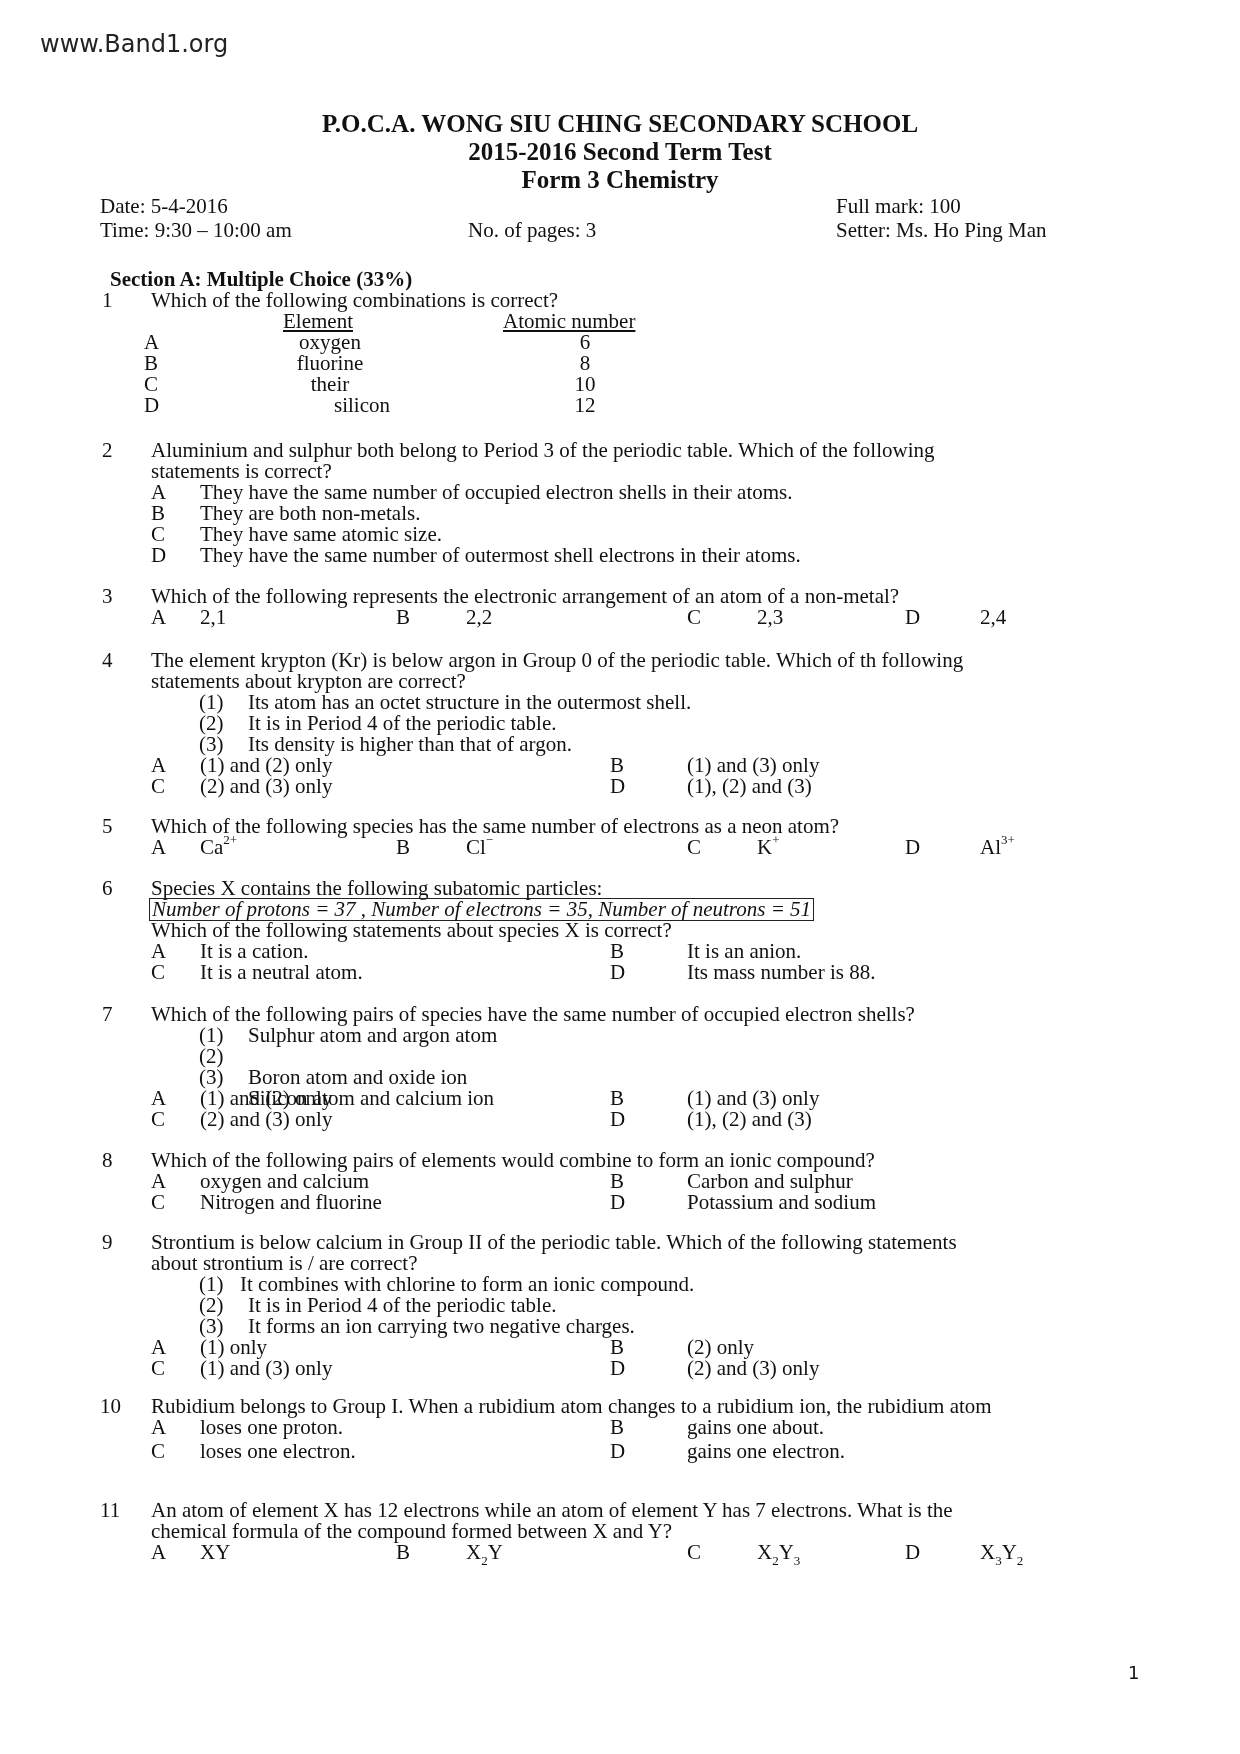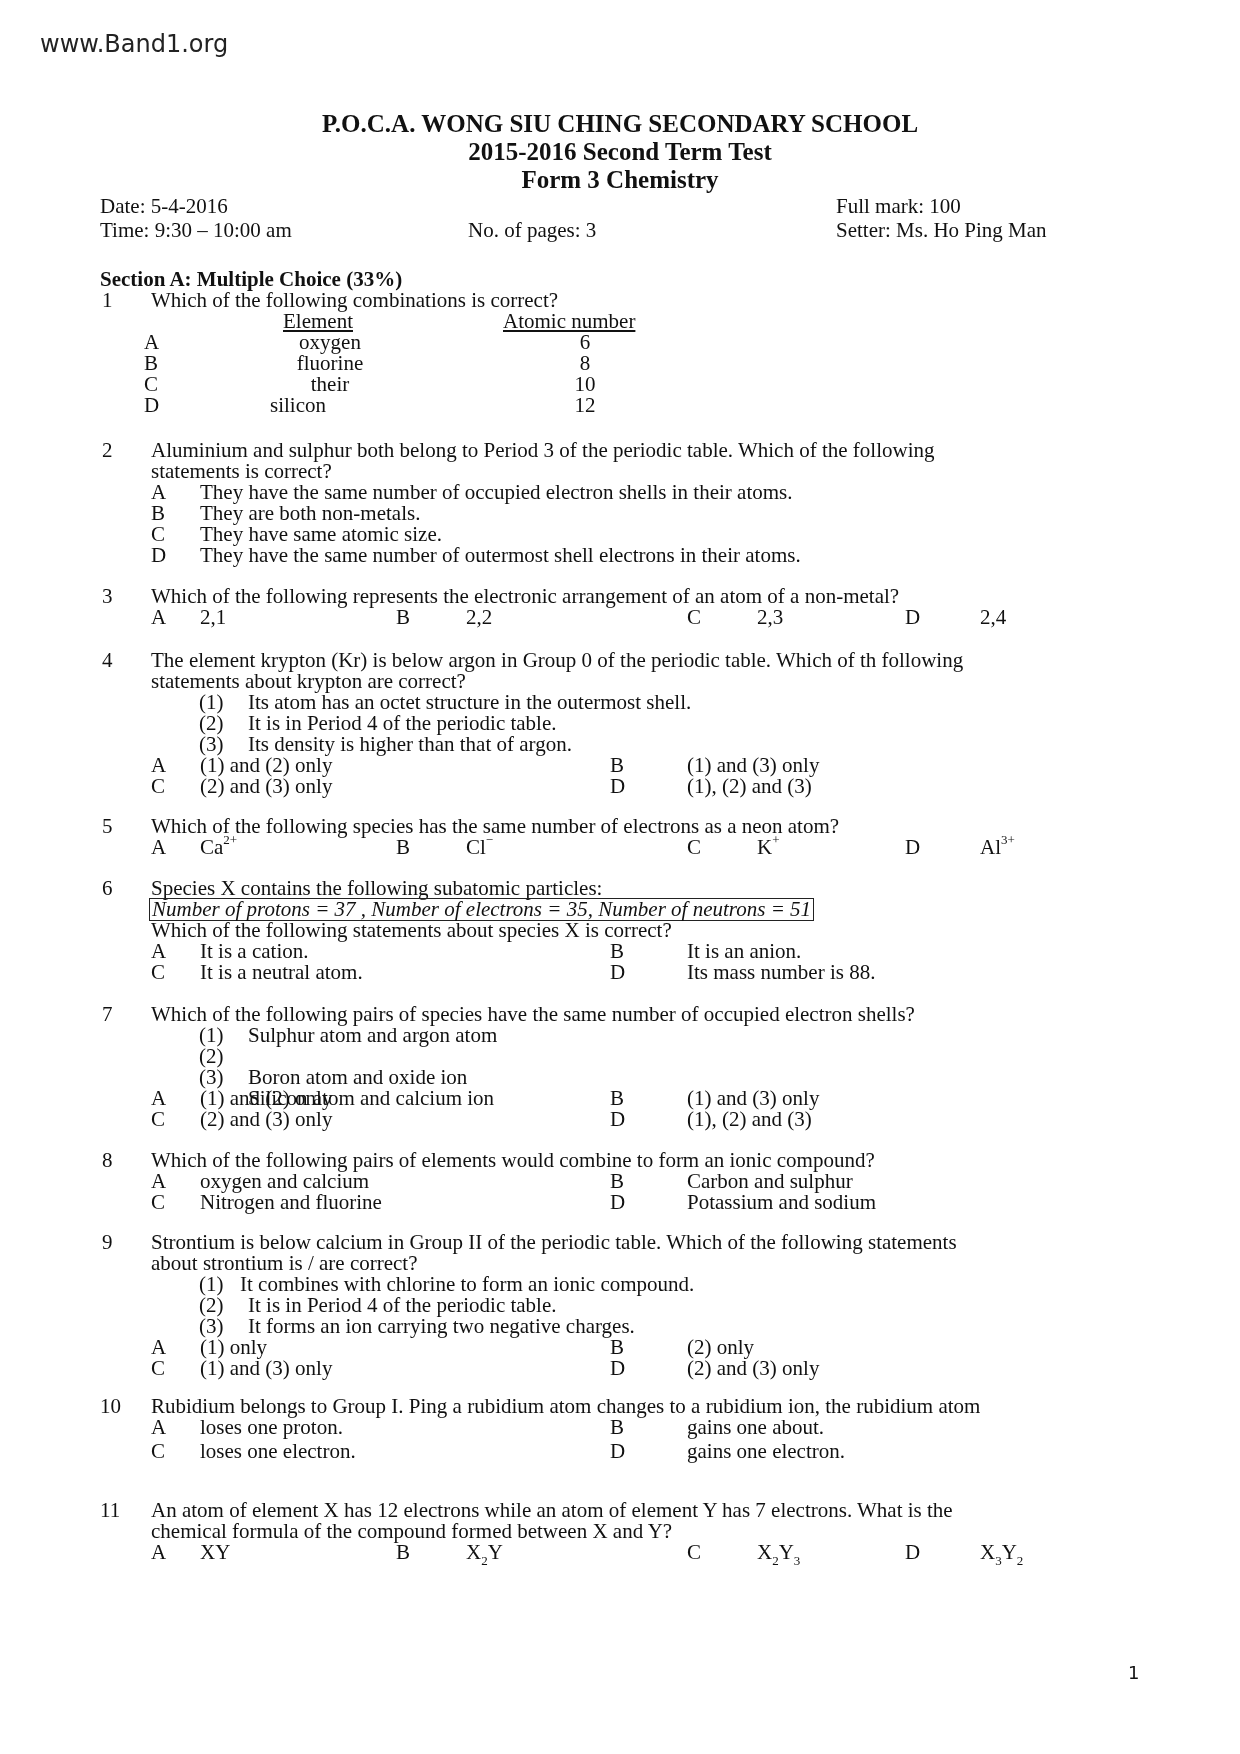--- a/index.html
+++ b/index.html
@@ -1,21 +1,21 @@
 <!DOCTYPE html>
 <html><head>
 <meta charset="utf-8">
 <style>
   html, body { margin:0; padding:0; background:#ffffff; }
   body { width:1240px; height:1754px; position:relative; overflow:hidden; color:#111; }
   .watermark { position:absolute; left:40px; top:30px; font-family:"DejaVu Sans", sans-serif; font-size:24px; color:#222; }
   .page { position:absolute; left:0; top:0; width:1240px; font-family:"Liberation Serif", serif; font-size:21px; line-height:21px; }
   .hdr { position:absolute; left:0; width:1240px; text-align:center; font-weight:bold; font-size:25px; line-height:28px; }
   .abs { position:absolute; white-space:nowrap; }
-  .bold { font-weight:bold; }
+  .bold { font-weight:bold;margin-left:10px; }
   .u { text-decoration:underline; }
   .boxed { border:1.5px solid #222; font-style:italic; padding:0 2px; }
   sup { font-size:13px; vertical-align:top; line-height:10px; position:relative; top:-2px; }
   sub { font-size:13px; vertical-align:bottom; line-height:10px; position:relative; top:3px; }
   .pagenum { position:absolute; left:1128px; top:1662px; font-family:"DejaVu Sans", sans-serif; font-size:18px; }
 </style>
 </head>
 <body>
 
 <div class="watermark">www.Band1.org</div>
@@ -42,21 +42,21 @@
         <div class="abs" style="left:144px;top:332px">A</div>
         <div class="abs" style="left:270px;width:120px;text-align:center;top:332px">oxygen</div>
         <div class="abs" style="left:540px;width:90px;text-align:center;top:332px">6</div>
         <div class="abs" style="left:144px;top:353px">B</div>
         <div class="abs" style="left:270px;width:120px;text-align:center;top:353px">fluorine</div>
         <div class="abs" style="left:540px;width:90px;text-align:center;top:353px">8</div>
         <div class="abs" style="left:144px;top:374px">C</div>
         <div class="abs" style="left:270px;width:120px;text-align:center;top:374px">their</div>
         <div class="abs" style="left:540px;width:90px;text-align:center;top:374px">10</div>
         <div class="abs" style="left:144px;top:395px">D</div>
-        <div class="abs" style="left:270px;width:120px;text-align:left;top:395px">silicon</div>
+        <div class="abs" style="left:270px;width:120px;text-align:right;top:395px">silicon</div>
         <div class="abs" style="left:540px;width:90px;text-align:center;top:395px">12</div>
       </div>
   </div>
 
   <div id="questions-area">
       <div>
         <div class="abs" style="left:102px;top:440px">2</div>
         <div class="abs" style="left:151px;top:440px">Aluminium and sulphur both belong to Period 3 of the periodic table. Which of the following</div>
         <div class="abs" style="left:151px;top:461px">statements is correct?</div>
         <div class="abs" style="left:151px;top:482px">A</div>
@@ -169,21 +169,21 @@
         <div class="abs" style="left:200px;top:1337px">(1) only</div>
         <div class="abs" style="left:610px;top:1337px">B</div>
         <div class="abs" style="left:687px;top:1337px">(2) only</div>
         <div class="abs" style="left:151px;top:1358px">C</div>
         <div class="abs" style="left:200px;top:1358px">(1) and (3) only</div>
         <div class="abs" style="left:610px;top:1358px">D</div>
         <div class="abs" style="left:687px;top:1358px">(2) and (3) only</div>
       </div>
       <div>
         <div class="abs" style="left:100px;top:1396px">10</div>
-        <div class="abs" style="left:151px;top:1396px">Rubidium belongs to Group I. Ping a rubidium atom changes to a rubidium ion, the rubidium atom</div>
+        <div class="abs" style="left:151px;top:1396px">Rubidium belongs to Group I. When a rubidium atom changes to a rubidium ion, the rubidium atom</div>
         <div class="abs" style="left:151px;top:1417px">A</div>
         <div class="abs" style="left:200px;top:1417px">loses one proton.</div>
         <div class="abs" style="left:610px;top:1417px">B</div>
         <div class="abs" style="left:687px;top:1417px">gains one about.</div>
         <div class="abs" style="left:151px;top:1441px">C</div>
         <div class="abs" style="left:200px;top:1441px">loses one electron.</div>
         <div class="abs" style="left:610px;top:1441px">D</div>
         <div class="abs" style="left:687px;top:1441px">gains one electron.</div>
       </div>
       <div>

